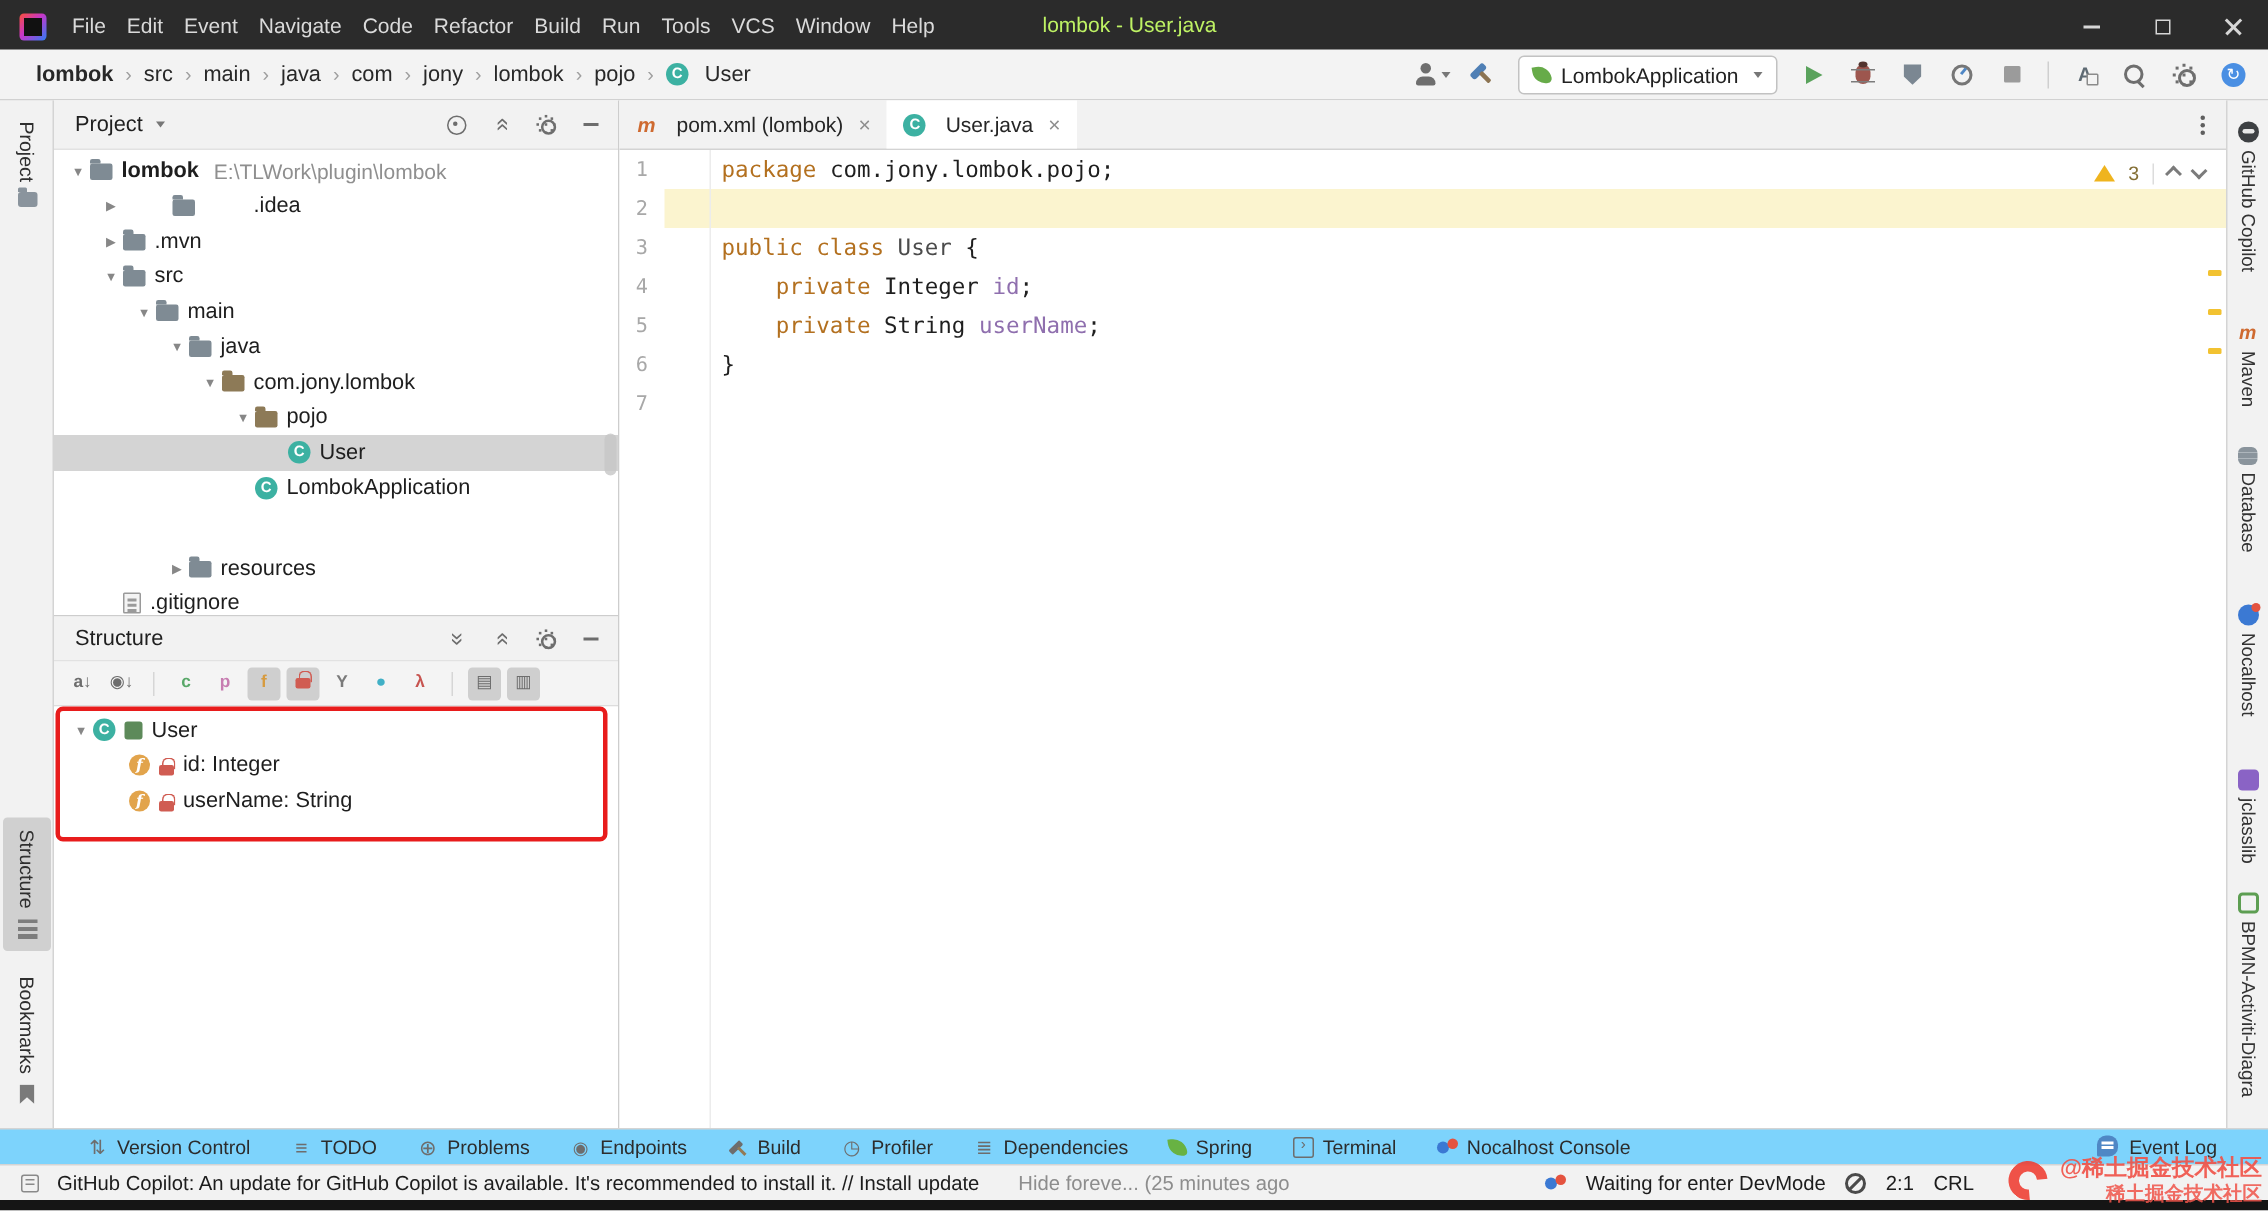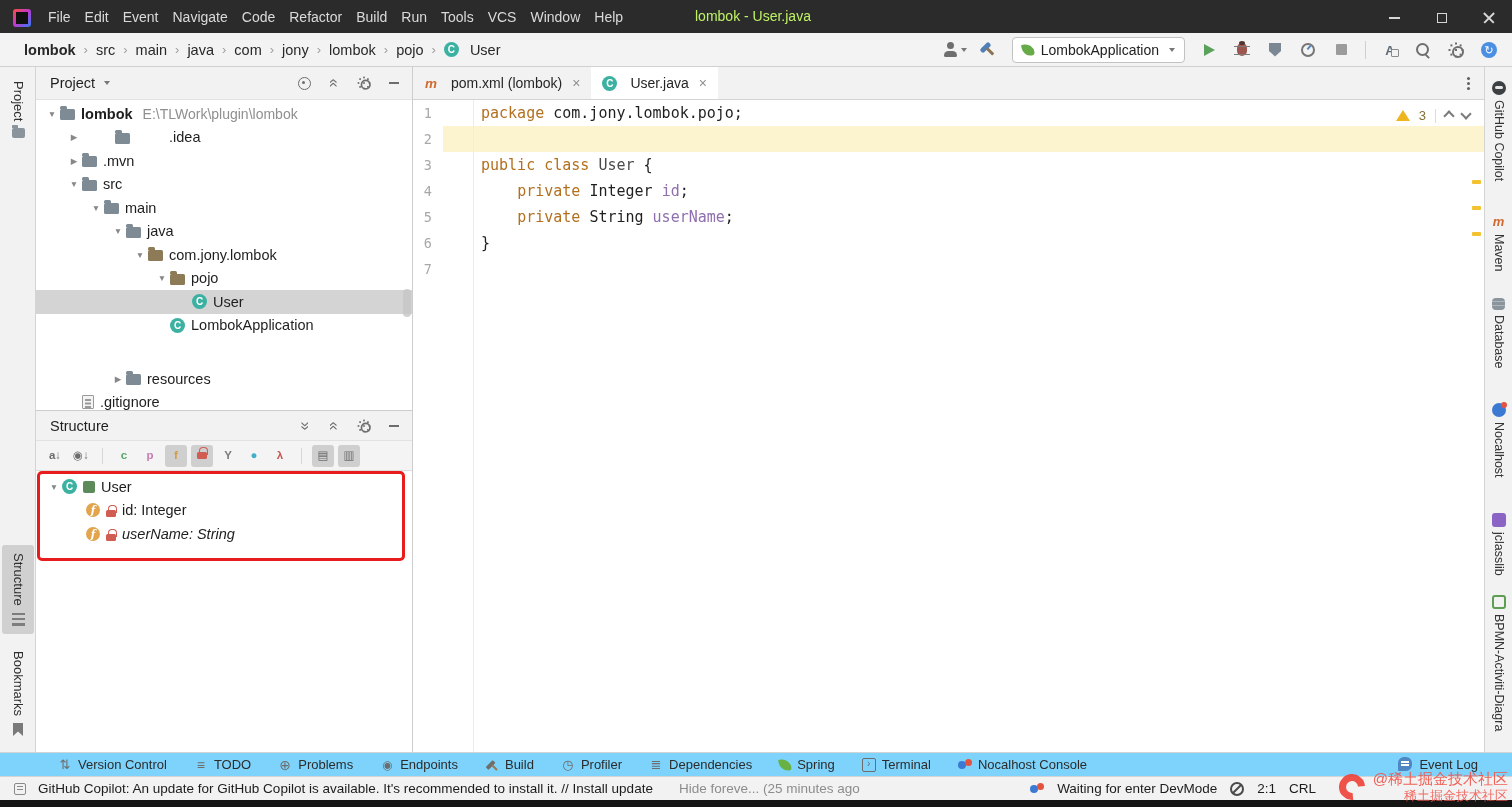--- a/index.html
+++ b/index.html
@@ -199,21 +199,21 @@
 .sb-msg{white-space:nowrap}
 .sb-right{margin-left:auto;display:flex;align-items:center;gap:13px;margin-right:196px;white-space:nowrap}
 .i-forbid{width:14px;height:14px;border:2px solid #4a4a4a;border-radius:50%;position:relative;flex:0 0 auto}
 .i-forbid::before{content:"";position:absolute;left:-1px;top:4px;width:12px;height:2px;background:#4a4a4a;transform:rotate(-45deg)}
 #blackstrip{position:absolute;left:0;top:800px;width:1512px;height:7px;background:#151515}
 
 
 #watermark{position:absolute;right:4px;bottom:2px;display:flex;align-items:center;gap:8px;z-index:60;pointer-events:none}
 .wm-logo{width:26px;height:26px;border:7px solid #ef4136;border-right-color:transparent;border-radius:50%;transform:rotate(40deg);opacity:.9}
 .wm-texts{display:flex;flex-direction:column;align-items:flex-end;line-height:1.3}
-.wm-texts span{color:#f0544a;font-size:15px;font-weight:normal;opacity:.92}
+.wm-texts span{color:#f0544a;font-size:15px;font-weight:bold;opacity:.92}
 .wm-texts .wm2{font-size:13px;opacity:.85}
 </style>
 </head>
 <body>
 
 <div id="titlebar">
   <div class="logo"></div>
   <div id="menus">
       <div class="menu">File</div>
       <div class="menu">Edit</div>
@@ -492,21 +492,21 @@
             <span class="ticon ic-class"></span>
             <span class="ticon ic-modifier"></span>
             <span class="tlabel">User</span>
           </div>
           <div class="trow" style="padding-left: 34px;">
             <span class="chev"></span>
             <span class="ticon ic-field"></span>
             <span class="ticon ic-lock"></span>
             <span class="tlabel">id: Integer</span>
           </div>
-          <div class="trow" style="padding-left: 34px; font-style: italic;">
+          <div class="trow" style="padding-left: 34px;">
             <span class="chev"></span>
             <span class="ticon ic-field"></span>
             <span class="ticon ic-lock"></span>
             <span class="tlabel">userName: String</span>
           </div>
         </div>
       <div id="annotation"></div>
     </div>
   </div>
 

